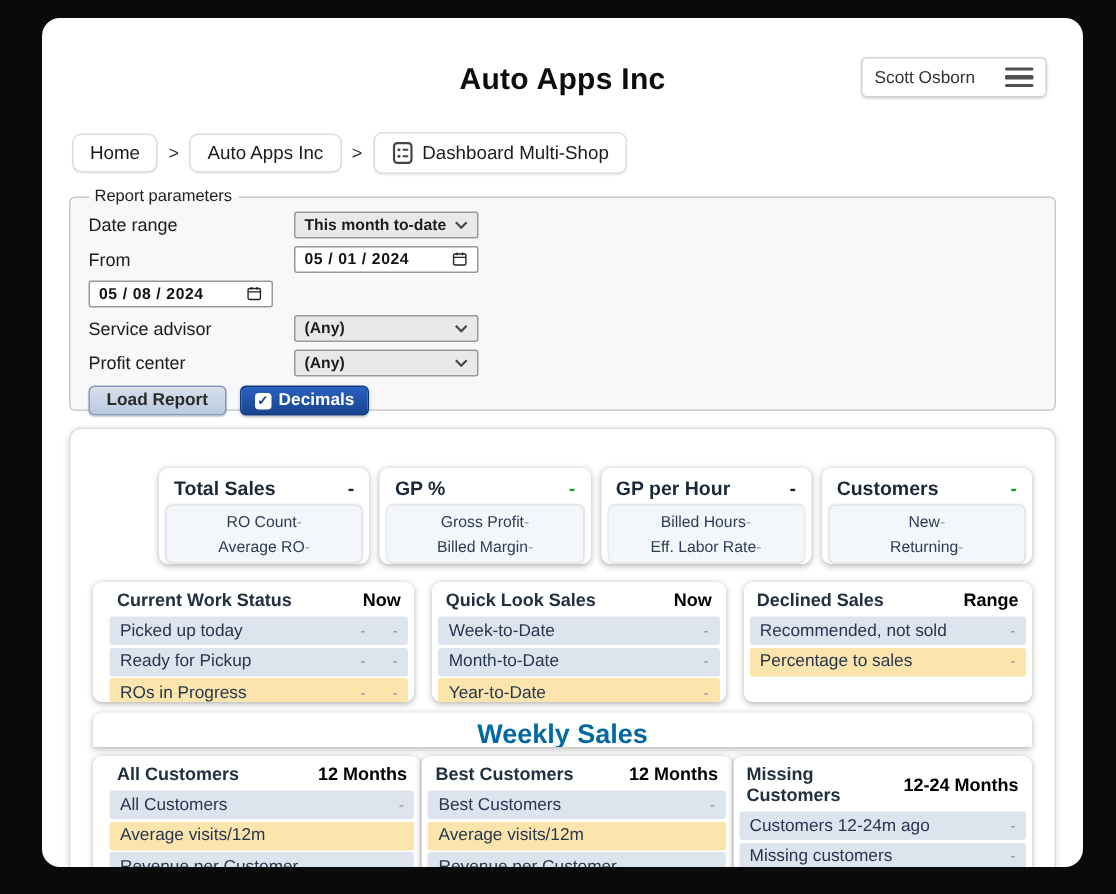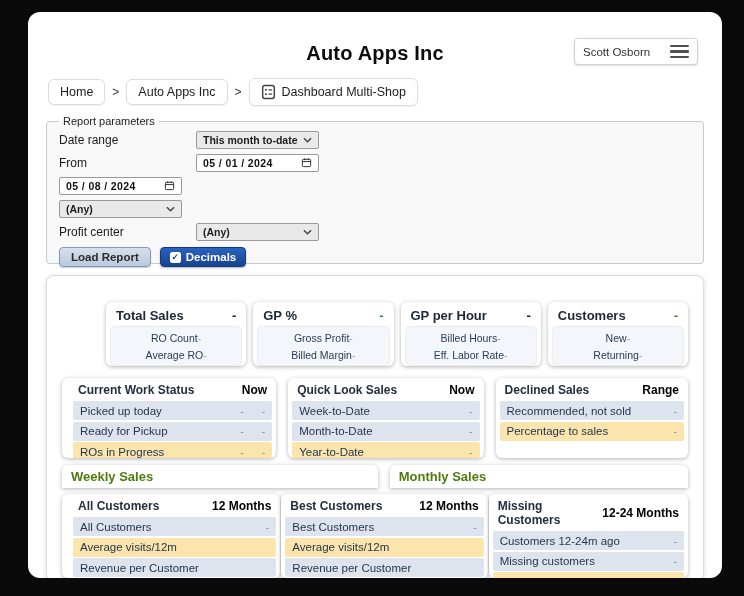--- a/index.html
+++ b/index.html
@@ -21,21 +21,21 @@
   .user-box {
     position:absolute; top:26px; right:24px; width:124px; height:27px;
     background:#fff; border:1px solid #d2d2d2; border-radius:4px;
     box-shadow:0 1px 2px rgba(0,0,0,.15);
     display:flex; align-items:center; justify-content:space-between; padding:0 8px;
   }
   .user-name { font-size:11.5px; color:#333; white-space:nowrap; }
   .hamburger { display:flex; flex-direction:column; gap:3px; cursor:pointer; }
   .hamburger i { display:block; width:19px; height:2.5px; background:#4f4f4f; border-radius:1px; }
   
-  .breadcrumb { display:flex; align-items:center; gap:7px; margin:12px 0 0 20px; height:27px; }
+  .breadcrumb { display:flex; align-items:center; gap:7px; margin:22px 0 0 20px; height:27px; }
   .crumb {
     background:#fff; border:1px solid #dcdcdc; border-radius:6px; padding:5px 11px;
     font-size:12.5px; color:#1c1c1c; box-shadow:0 1px 1px rgba(0,0,0,.06);
     display:flex; align-items:center; gap:6px; cursor:pointer; white-space:nowrap;
   }
   .crumb-sep { font-size:12px; color:#333; }
   
   fieldset.params {
     margin:10px 18px 0; border:1px solid #c9c9c9; border-radius:4px;
     padding:0 12px 8px; background:#f8f8f8; height:149px;
@@ -107,22 +107,22 @@
   .status-row {
     display:flex; justify-content:space-between; align-items:center;
     background:#dde4ee; padding:3px 7px; font-size:11.5px; color:#26364e;
     border-radius:2px; margin-bottom:1.5px; min-height:19px;
   }
   .status-row.hl { background:#fbe5ad; }
   .status-row .vals { display:flex; gap:18px; color:#8b93a2; font-size:10.5px; }
   
   .chart-card {
     background:#fff; border-radius:6px 6px 0 0; box-shadow:0 1px 4px rgba(0,0,0,.3);
-    padding:4px 9px; font-size:13px; font-weight:bold; color:#4d7c0f;
-    height:23px; flex-grow:1; flex-basis:0; overflow:hidden;
+    padding:4px 9px; font-size:18px; font-weight:bold; color:#0369a1;
+    height:23px; flex-grow:1; flex-basis:0; overflow:hidden;text-align:center;
   }
   .w-203 { flex-grow:203;padding-left:11px; } .w-191 { flex-grow:191; } .w-188 { flex-grow:188; }
   .w-306 { flex-grow:306; } .w-288 { flex-grow:288; } .w-198 { flex-grow:198; }
   svg { display:block; }
 </style>
 </head>
 <body>
 
 <div class="main-card">
 
@@ -197,20 +197,21 @@
               <rect x="3" y="5" width="18" height="16" rx="2" fill="none" stroke="#222" stroke-width="2"></rect>
               <line x1="3" y1="10" x2="21" y2="10" stroke="#222" stroke-width="2"></line>
               <line x1="8" y1="3" x2="8" y2="7" stroke="#222" stroke-width="2"></line>
               <line x1="16" y1="3" x2="16" y2="7" stroke="#222" stroke-width="2"></line>
             </svg>
           </span>
       </span>
     </div>
 
     <div class="param-row">
+      <span class="param-label">Service advisor</span>
       <span class="control select">
         <span>(Any)</span>
         <span>
             <svg width="9" height="6" viewBox="0 0 10 6">
               <path d="M1 1l4 4 4-4" stroke="#444" stroke-width="1.6" fill="none"></path>
             </svg>
           </span>
       </span>
     </div>
 
@@ -380,23 +381,20 @@
               <span>-</span>
             </span>
         </div>
       </div>
     </div>
 
     <div class="card-row row3">
       <div class="chart-card w-306">
         <span>Weekly Sales</span>
       </div>
-      <div class="chart-card w-288">
-        <span>Monthly Sales</span>
-      </div>
     </div>
 
     <div class="card-row row4">
 
       <div class="status-card w-203">
         <div class="status-head">
           <span>All Customers</span>
           <span class="range">12 Months</span>
         </div>
         <div class="status-row">

